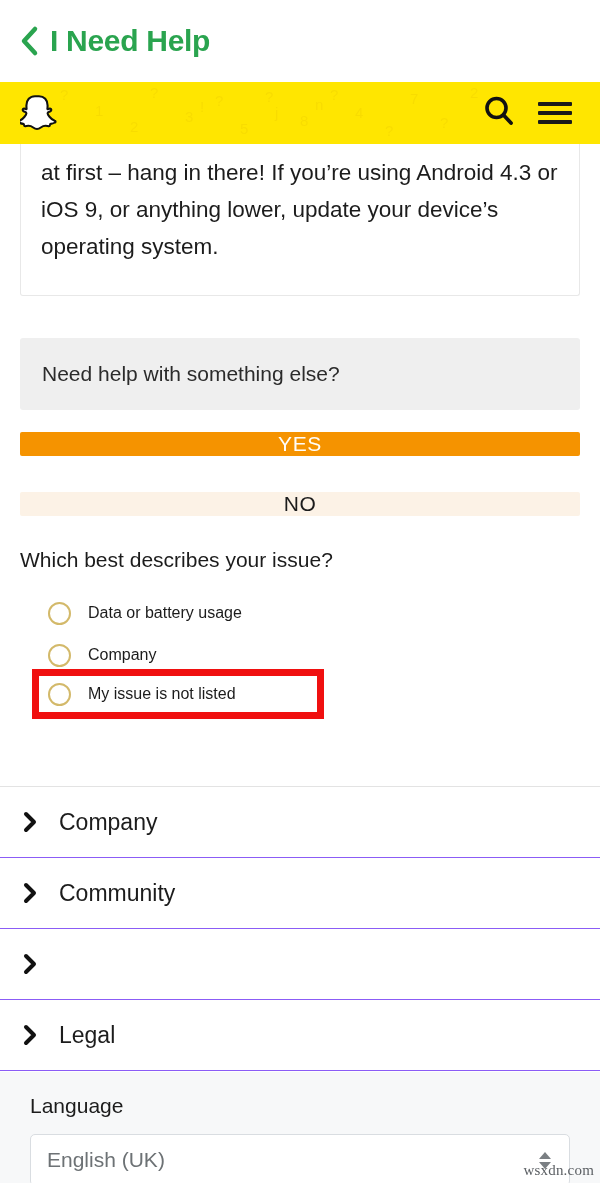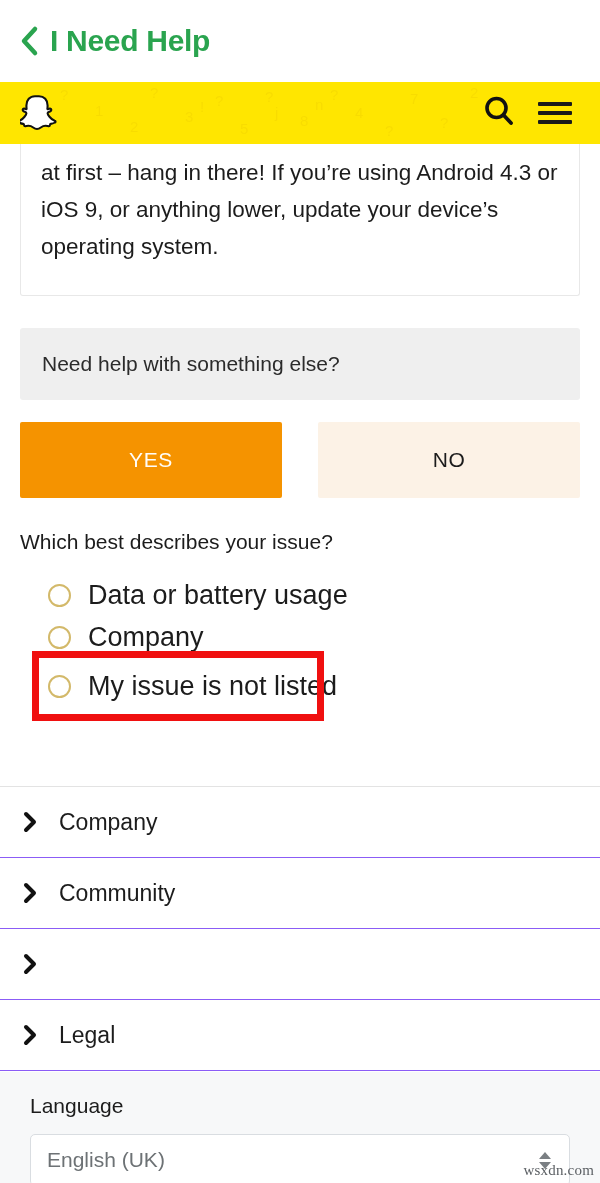--- a/index.html
+++ b/index.html
@@ -102,36 +102,37 @@
     background: #fff;
   }
   .answer-text {
     font-size: 22.5px;
     line-height: 37px;
     color: #1c1c1c;
     padding-top: 10px;
   }
 
   .prompt-bar {
-    margin-top: 32px;
+    margin-top: 42px;
     background: #efefef;
     border-radius: 3px;
     padding: 22px 22px;
   }
   .prompt-bar-text {
     font-size: 21px;
     color: #2b2b2b;
     line-height: 28px;
   }
 
   
   .choice-row {
     display: flex;
     gap: 36px;
     margin-top: 22px;
+    flex-direction: column;
   }
   .choice-btn {
     flex: 1 1 0;
     height: 76px;
     display: flex;
     align-items: center;
     justify-content: center;
     font-size: 21px;
     letter-spacing: 0.6px;
     border: none;
@@ -159,33 +160,33 @@
   }
   .radio-dot {
     width: 23px;
     height: 23px;
     border: 2px solid #d3b96a;
     border-radius: 50%;
     flex: 0 0 auto;
     background: #fff;
   }
   .radio-text {
-    font-size: 27px;
+    font-size: 16px;
     color: #1c1c1c;
     margin-left: 17px;
     white-space: nowrap;
   }
   
   .radio-item.highlighted {
     outline: 7px solid #F01010;
     outline-offset: 0;
     padding-left: 9px;
     margin-left: -9px;
     width: 278px;
-    height: 56px;
+    height: 36px;
     background: #fff;
   }
 
   
   .nav-sections {
     position: absolute;
     left: 0;
     right: 0;
     top: 786px;
     border-top: 1px solid #e3e3e3;

